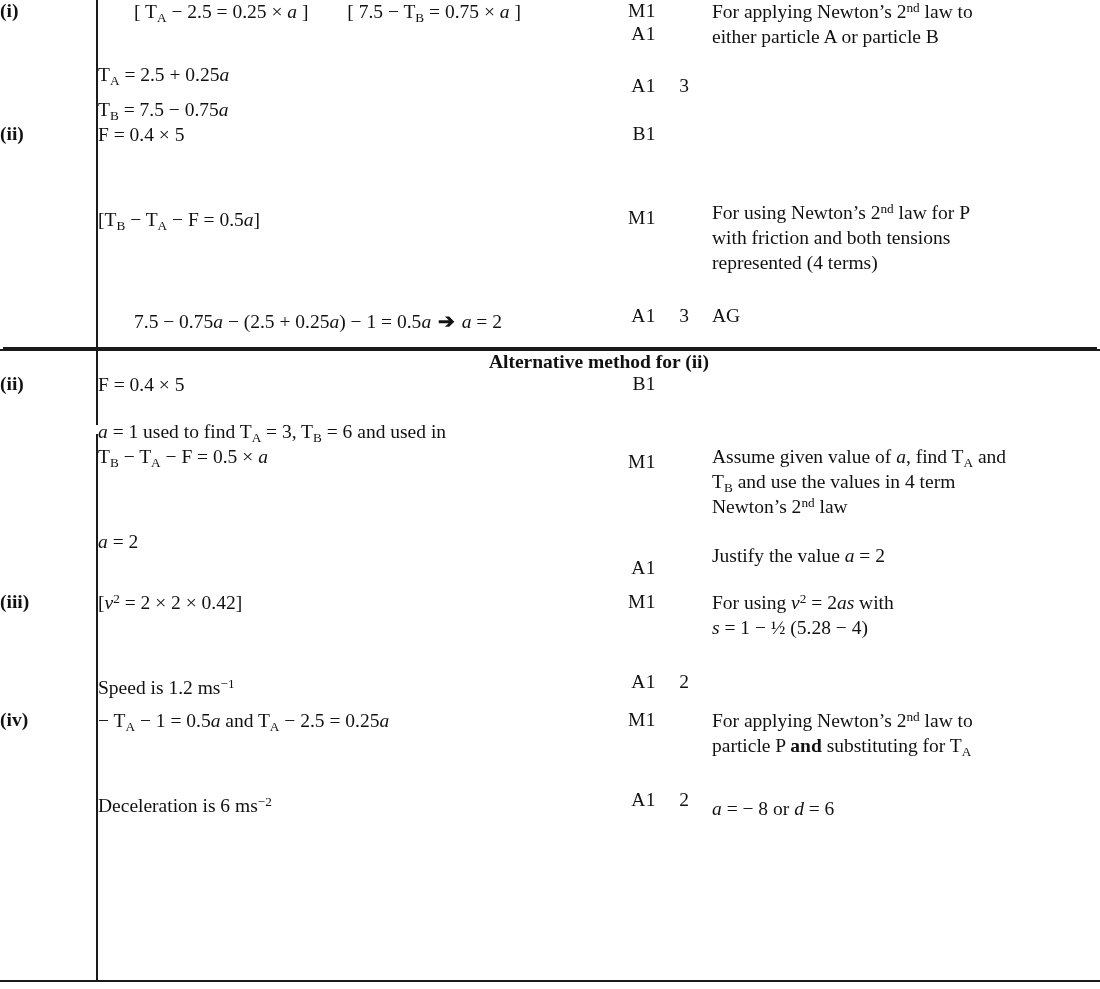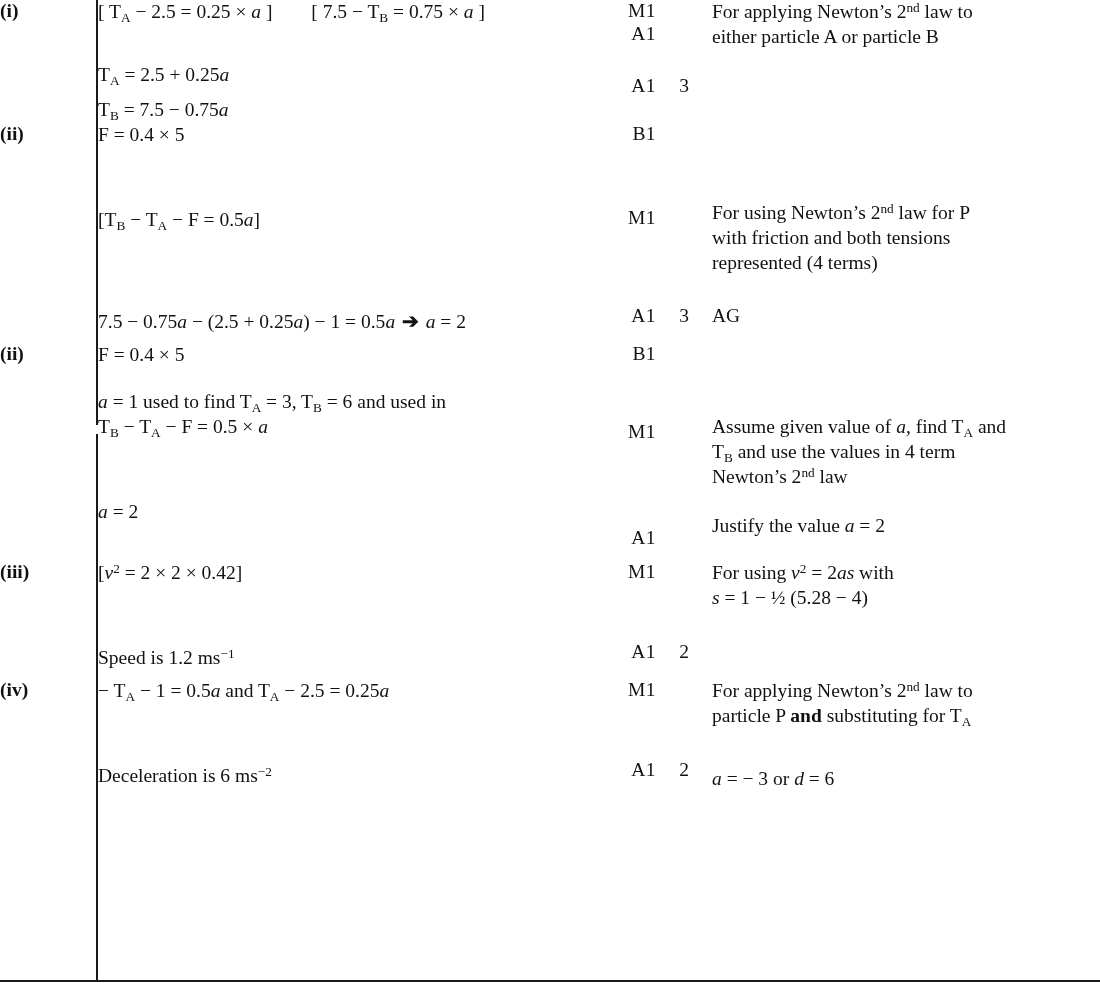--- a/index.html
+++ b/index.html
@@ -82,21 +82,21 @@
     box-shadow: 0 -5px 0 -3px #1a1a1a;
   }
 
   sub { font-size: 0.68em; vertical-align: -0.28em; line-height: 0; }
   sup { font-size: 0.68em; vertical-align: 0.48em; line-height: 0; }
   i, .it { font-style: italic; }
   b { font-weight: bold; }
 
   .arrow { font-weight: bold; font-size: 20px; padding: 0 2px; }
 
-  .nowrap { white-space: nowrap; }
+  .nowrap { white-space: nowrap; padding-left: 36px; }
 </style>
 </head>
 <body>
 
 <div class="sheet">
 
   <table class="ms">
     <colgroup>
       <col class="c-part">
         <col class="c-answer">
@@ -200,20 +200,32 @@
         <td class="pad-mark vline" style="height:38px">
           <span class="mark-code">A1</span>
         </td>
         <td class="pad-total vline">
           <span>3</span>
         </td>
       </tr>
     </tbody>
   </table>
 
+  <table class="ms dbl-top" style="margin-top:6px">
+    <colgroup>
+      <col class="c-part">
+        <col style="width:1002px">
+    </colgroup>
+    <tbody>
+      <tr>
+        <td></td>
+        <td class="alt-banner vline rule-bottom">Alternative method for (ii)</td>
+      </tr>
+    </tbody>
+  </table>
 
   <table class="ms">
     <colgroup>
       <col class="c-part">
         <col class="c-answer">
         <col class="c-mark">
         <col class="c-total">
         <col class="c-guide">
     </colgroup>
     <tbody>
@@ -337,21 +349,21 @@
         </td>
         <td class="pad-guide vline" rowspan="2">
           <div class="line">
             <span>For applying Newton’s 2</span><sup>nd</sup><span> law to</span>
           </div>
           <div class="line">
             <span>particle P </span><b>and</b><span> substituting for T</span><sub>A</sub>
           </div>
           <div style="height:38px"></div>
           <div class="line">
-            <i>a</i><span> = − 3 or </span><i>d</i><span> = 6</span>
+            <i>a</i><span> = − 8 or </span><i>d</i><span> = 6</span>
           </div>
         </td>
       </tr>
       <tr>
         <td class="pad-mark vline rule-bottom" style="height:40px">
           <span class="mark-code">A1</span>
         </td>
         <td class="pad-total vline rule-bottom">
           <span>2</span>
         </td>

